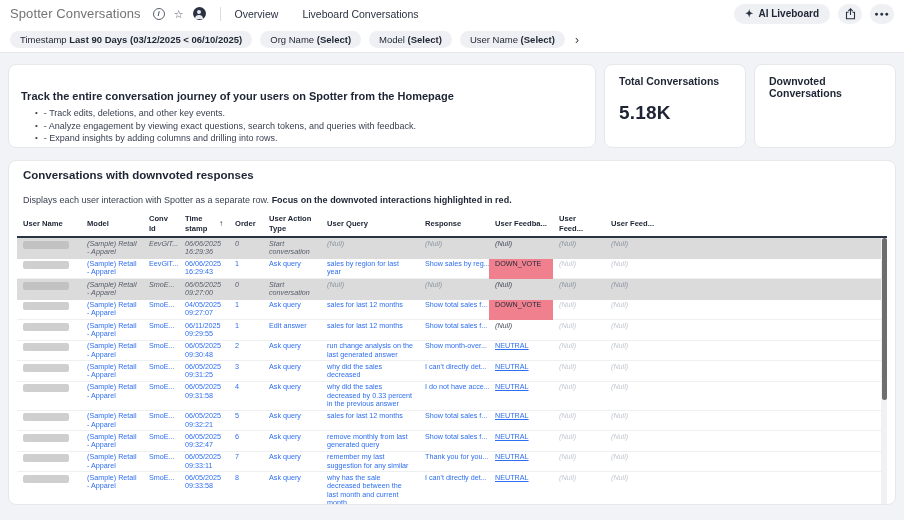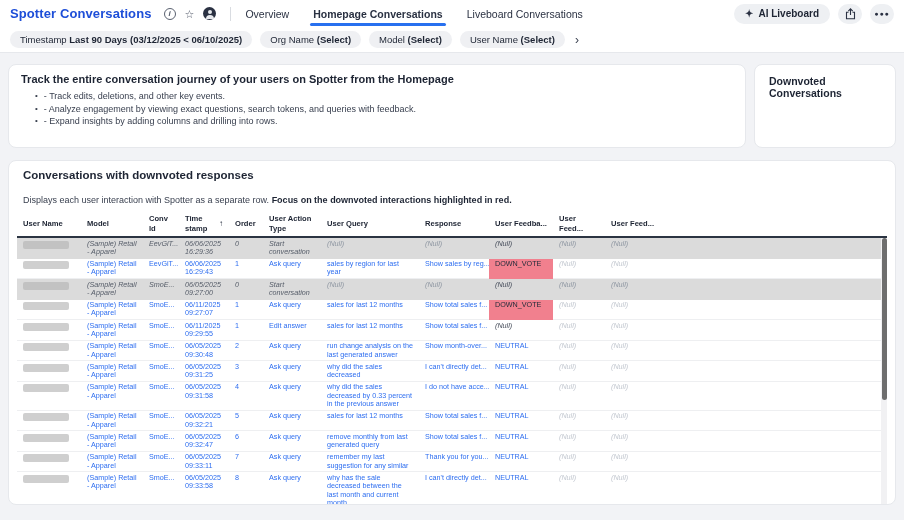--- a/index.html
+++ b/index.html
@@ -7,21 +7,21 @@
   body {
     font-family:"Liberation Sans", sans-serif;
     background:#F2F3F6;
     color:#1D2433;
   }
   
   .topbar{
     height:27px; background:#fff; display:flex; align-items:center;
     padding:0 10px; position:relative;
   }
-  .lb-title{ font-size:13px; font-weight:700; color:#1d4ed8; letter-spacing:.1px;}
+  .lb-title{ font-size:13px; font-weight:400; color:#737373; letter-spacing:.1px;}
   .title-icons{ display:flex; align-items:center; gap:9px; margin-left:12px;}
   .circle-icon{
     width:12px; height:12px; border:1px solid #5A6170; border-radius:50%;
     font-size:8px; line-height:10px; text-align:center; color:#5A6170;
     font-style:italic; font-weight:700; display:inline-block;
   }
   .star-icon{ font-size:11px; color:#5A6170; line-height:12px;}
   .avatar-icon{
     width:13px; height:13px; border-radius:50%; background:#2A3142; position:relative; display:inline-block;
   }
@@ -61,21 +61,21 @@
     background:#EFF0F3; border-radius:10px; padding:3px 10px; font-size:9.5px;
     color:#1D2433; white-space:nowrap; cursor:pointer;
   }
   .chip b{ font-weight:700;}
   .chev{ font-size:12px; color:#3A4150; padding:0 2px; cursor:pointer; line-height:1;}
   
   .main{ padding:11px 8px;}
   .cards-row{ display:flex; gap:8px;}
   .card{ background:#fff; border:1px solid #E6E8EC; border-radius:8px;}
   .info-card{ flex:1; height:84px; padding:8px 12px; overflow:hidden;}
-  .info-title{ font-size:11px; font-weight:700; color:#1D2433; line-height:1.25;}
+  .info-title{ font-size:11px; font-weight:700; color:#1D2433; line-height:1.25;margin-top:17px;}
   .info-bullets{ margin-top:3px;}
   .bullet-line{ display:flex; gap:6px; padding-left:14px; font-size:9px; color:#3A4150; line-height:1.4;}
   .bullet-line::before{ content:"•"; font-size:8px; color:#3A4150; line-height:1.6;}
   .note-line{ font-size:9px; line-height:1.4; margin-top:1px;}
   .note-label{ font-weight:700; color:#1D2433;}
   .note-text{ color:#EE5468;}
   .kpi-card{ width:142px; height:84px; padding:10px 14px;}
   .kpi-label{ font-size:10.5px; font-weight:700; color:#1D2433;}
   .kpi-value{ margin-top:15px; font-size:19px; font-weight:600; color:#1D2433; letter-spacing:.2px;}
   
@@ -97,21 +97,21 @@
     border-bottom:1px solid #EEEFF1; overflow:hidden;
   }
   tbody tr{ cursor:pointer;}
   .row-start td{ background:#DBDBDB; border-bottom-color:#DBDBDB;}
   .t-main{ color:#2E6EF0;}
   .t-null{ color:#C3C8D0; font-style:italic;}
   .row-start .t-main{ color:#565D69; font-style:italic;}
   .row-start .t-null{ color:#9098A3; font-style:italic;}
   .fb-down{ background:#F1808E !important; border-bottom-color:#F1808E !important;}
   .fb-down span{ color:#232B3A !important; font-style:normal !important; font-weight:500;text-align:center;}
-  .fb-neutral span{ color:#2E6EF0;}
+  .fb-neutral span{ color:#2E6EF0;text-decoration:underline;}
   .fb-nulldark span{ color:#474E5C; font-style:italic;}
   td.nowrap{ white-space:nowrap;}
   .redact{ width:46px; height:8px; border-radius:2px; background:#CFCFCF; margin-top:1px;}
   .row-start .redact{ background:#C2C2C2;}
   
   .scroll-track{
     position:absolute; top:0; right:0; width:6px; height:100%; background:#F1F1F3;
   }
   .scroll-thumb{
     position:absolute; top:0; right:0.5px; width:5px; height:162px; background:#6E6E6E; border-radius:3px;
@@ -125,21 +125,20 @@
 <div class="topbar">
   <span class="lb-title">Spotter Conversations</span>
   <span class="title-icons">
     <span class="circle-icon">i</span>
     <span class="star-icon">☆</span>
     <span class="avatar-icon"></span>
   </span>
   <span class="v-divider"></span>
   <div class="tabs">
     <div class="tab">Overview</div>
-    <div class="tab active">Homepage Conversations</div>
     <div class="tab">Liveboard Conversations</div>
   </div>
   <div class="topbar-right">
     <button class="ai-pill">
       <span class="sparkle">✦</span>
       <span>AI Liveboard</span>
     </button>
     <button class="round-btn">
       <svg class="share-svg" width="11" height="12" viewBox="0 0 11 12">
         <path d="M3.5 4.2 H1.5 V10.8 H9.5 V4.2 H7.5" fill="none" stroke="#2A3142" stroke-width="1.1"></path>
@@ -165,20 +164,24 @@
 
     <div class="card info-card">
       <div class="info-title">Track the entire conversation journey of your users on Spotter from the Homepage</div>
       <div class="info-bullets">
         <div class="bullet-line">- Track edits, deletions, and other key events.</div>
         <div class="bullet-line">- Analyze engagement by viewing exact questions, search tokens, and queries with feedback.</div>
         <div class="bullet-line">- Expand insights by adding columns and drilling into rows.</div>
       </div>
     </div>
 
+    <div class="card kpi-card">
+      <div class="kpi-label">Total Conversations</div>
+      <div class="kpi-value">5.18K</div>
+    </div>
     <div class="card kpi-card">
       <div class="kpi-label">Downvoted Conversations</div>
     </div>
   </div>
 
   <div class="card table-card">
     <div class="tbl-title">Conversations with downvoted responses</div>
     <div class="tbl-subtitle">
       <span>Displays each user interaction with Spotter as a separate row. </span><b>Focus on the downvoted interactions highlighted in red.</b>
     </div>
@@ -324,21 +327,21 @@
                 <td class="nowrap"><span class="t-null">(Null)</span></td>
                 <td class="nowrap"><span class="t-null">(Null)</span></td>
                 <td></td>
               </tr>
               <tr class="row-query">
                 <td>
                   <div class="redact"></div>
                 </td>
                 <td><span class="t-main">(Sample) Retail - Apparel</span></td>
                 <td class="nowrap"><span class="t-main">SmoE...</span></td>
-                <td><span class="t-main">06/11/2025 09:27:07</span></td>
+                <td><span class="t-main">04/05/2025 09:27:07</span></td>
                 <td><span class="t-main">1</span></td>
                 <td><span class="t-main">Ask query</span></td>
                 <td><span class="t-main">sales for last 12 months</span></td>
                 <td class="nowrap"><span class="t-main">Show total sales f...</span></td>
                 <td class="nowrap fb-down"><span class="t-main">DOWN_VOTE</span></td>
                 <td class="nowrap"><span class="t-null">(Null)</span></td>
                 <td class="nowrap"><span class="t-null">(Null)</span></td>
                 <td></td>
               </tr>
               <tr class="row-query">

